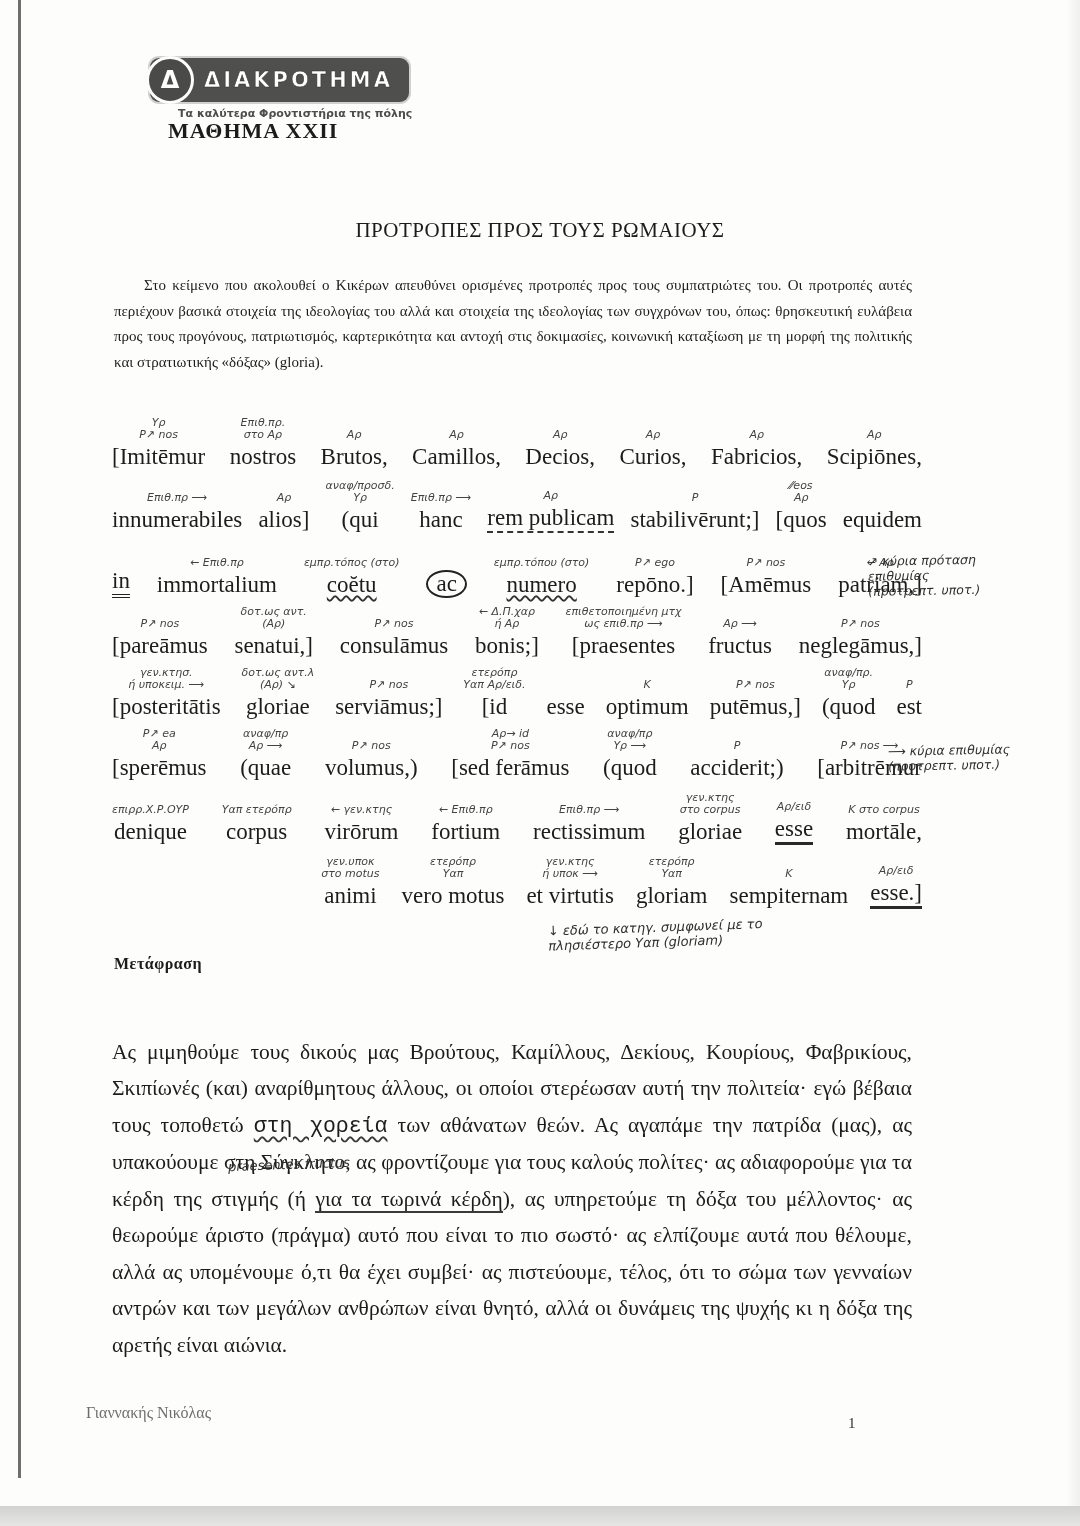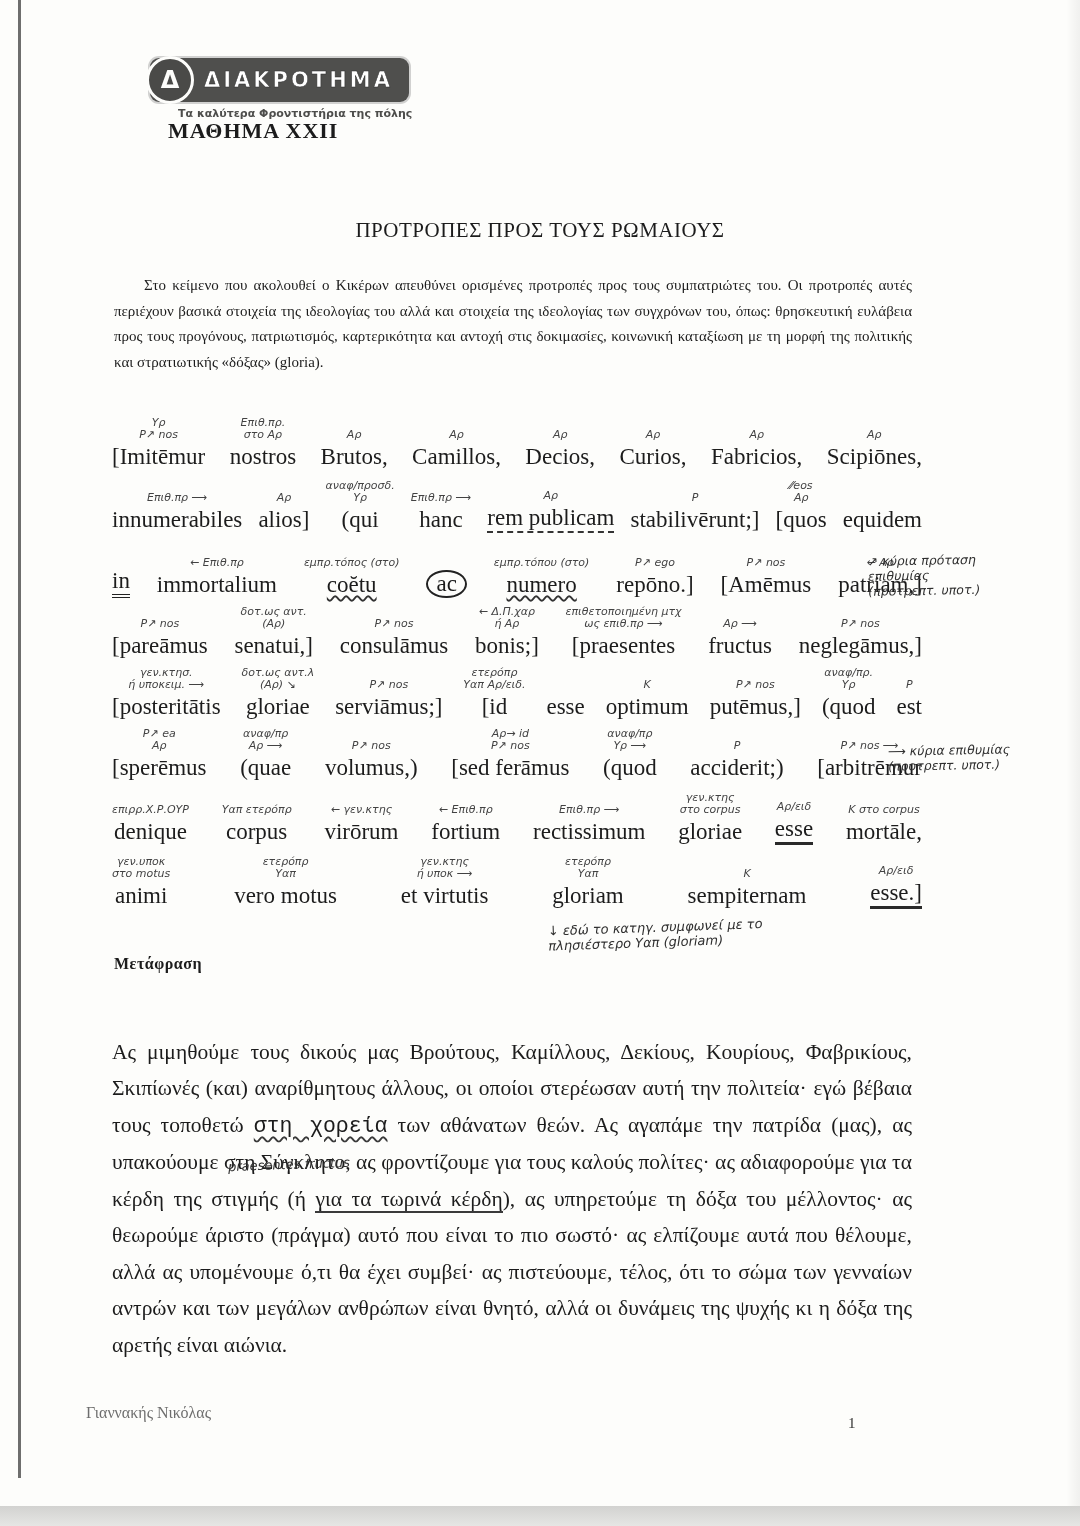--- a/index.html
+++ b/index.html
@@ -28,21 +28,21 @@
   .h-lesson{position:absolute;left:168px;top:118px;font-size:22px;font-weight:bold;letter-spacing:1px;}
   .h-lectio{position:absolute;left:167px;top:173px;font-size:21px;font-weight:bold;letter-spacing:1.5px;}
   .h-subject{position:absolute;left:0;top:218px;width:1080px;text-align:center;font-size:21px;letter-spacing:.5px;}
 
   .intro{position:absolute;left:114px;top:258px;width:798px;font-size:15px;line-height:25.5px;
        text-align:justify;text-indent:30px;}
 
   
   .latin{position:absolute;left:112px;top:414px;width:810px;}
   .lat-line{display:flex;align-items:flex-end;justify-content:space-between;margin-bottom:5px;}
-  .lat-line.no-justify{justify-content:space-between;gap:4px;}
+  .lat-line.no-justify{justify-content:flex-end;gap:22px;}
   .unit{display:inline-flex;flex-direction:column;align-items:center;}
   .ann{min-height:27px;font-family:"DejaVu Sans",sans-serif;font-style:italic;font-size:11px;
        line-height:12px;color:#2e2e2e;white-space:pre-line;text-align:center;
        display:flex;align-items:flex-end;justify-content:center;padding-bottom:2px;opacity:.9;}
   .word{font-size:23px;line-height:27px;white-space:nowrap;}
   .word.u-dashed{border-bottom:2px dashed #333;}
   .word.u-double{border-bottom:4px double #222;}
   .word.u-wavy{text-decoration:underline wavy #333 1.5px;text-underline-offset:3px;}
   .word.u-solid{border-bottom:3px solid #2a2a2a;}
   .word.circled{border:2px solid #222;border-radius:50%;padding:0 8px;line-height:24px;}

